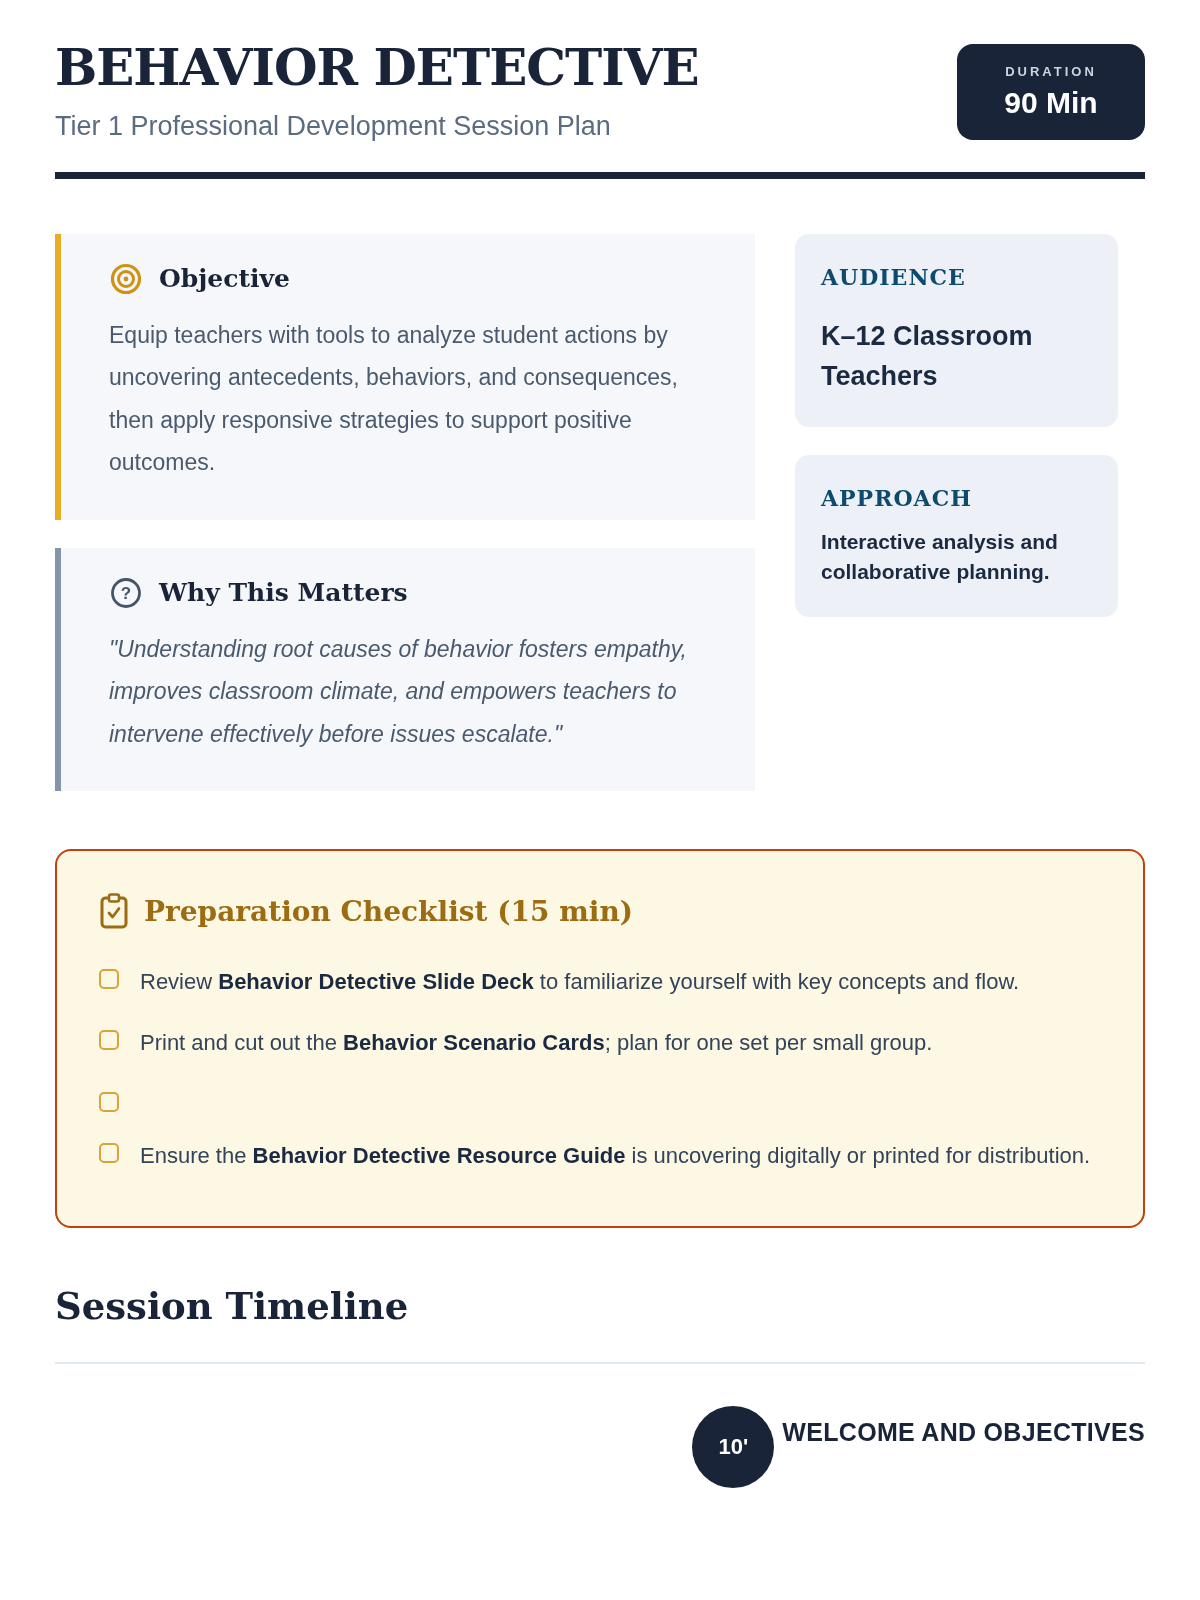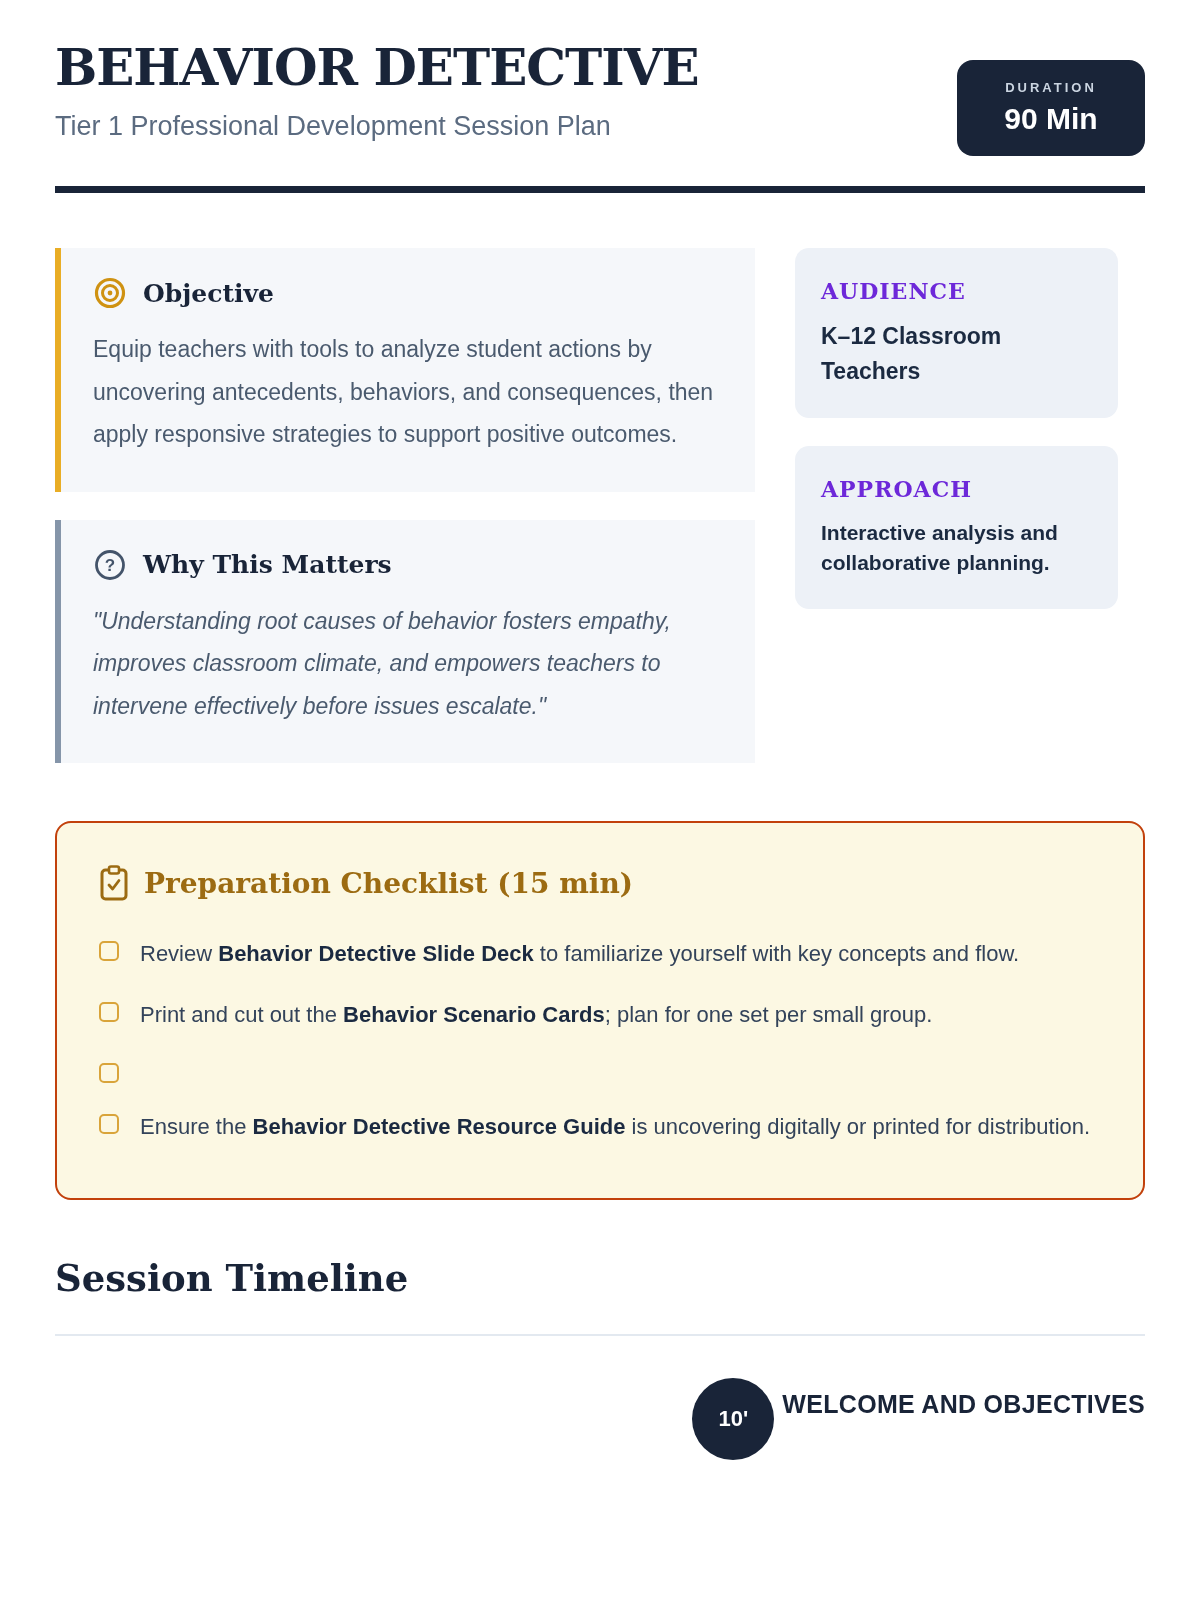--- a/index.html
+++ b/index.html
@@ -10,45 +10,45 @@
   
   .header { display: flex; justify-content: space-between; align-items: flex-start; }
   .page-title {
     font-family: "DejaVu Serif", serif;
     font-size: 50px; font-weight: bold; color: #192438;
     letter-spacing: -1px; line-height: 1.05;
   }
   .page-subtitle { font-size: 27px; color: #5b6b80; margin-top: 16px; }
   .duration-badge {
     background: #192438; border-radius: 16px; padding: 20px 41px;
-    text-align: center; margin-top: 18px; min-width: 188px;
+    text-align: center; margin-top: 2px; min-width: 188px;
   }
   .duration-label { font-size: 13px; letter-spacing: 3px; color: #cbd5e1; font-weight: 600; }
   .duration-value { font-size: 30px; font-weight: bold; color: #ffffff; margin-top: 7px; }
   .rule-dark { height: 7px; background: #192438; margin-top: 30px; }
 
   
   .content-grid { display: flex; gap: 40px; margin-top: 55px; }
   .col-left { width: 700px; flex: none; display: flex; flex-direction: column; gap: 28px; }
   .col-right { width: 323px; flex: none; }
 
-  .accent-card { background: #f5f7fa; padding: 28px 32px 36px 32px; border-left: 6px solid; }
+  .accent-card { background: #f5f7fa; padding: 28px 32px 36px 48px; border-left: 6px solid; }
   .accent-card.objective { border-left-color: #e9ad25; }
   .accent-card.why { border-left-color: #8595a9; }
   .card-title-row { display: flex; align-items: center; gap: 16px; margin-bottom: 18px; }
   .card-title { font-family: "DejaVu Serif", serif; font-size: 25px; font-weight: bold; color: #192438; }
   .card-body { font-size: 23px; line-height: 1.85; color: #4a5a6e; }
   .card-body.quote { font-style: italic; }
 
   .info-card { background: #edf1f7; border-radius: 14px; padding: 30px 26px; margin-bottom: 28px; }
   .info-label {
     font-family: "DejaVu Serif", serif; font-size: 22px; font-weight: bold;
-    color: #6d28d9; letter-spacing: 1px;
+    color: #0c4a6e; letter-spacing: 1px;
   }
-  .info-value { font-size: 23px; font-weight: bold; color: #1b2a41; margin-top: 15px; line-height: 1.5; }
+  .info-value { font-size: 27px; font-weight: bold; color: #1b2a41; margin-top: 26px; line-height: 1.5; }
   .info-value.small { font-size: 21px; margin-top: 16px; line-height: 1.45; }
 
   
   .prep-box {
     margin-top: 58px; background: #fcf8e3; border: 2px solid #c2410c;
     border-radius: 16px; padding: 42px 42px 26px 42px;
   }
   .prep-title-row { display: flex; align-items: center; gap: 15px; }
   .prep-title { font-family: "DejaVu Serif", serif; font-size: 28px; font-weight: bold; color: #9c6b12; }
   .check-items { margin-top: 36px; }

